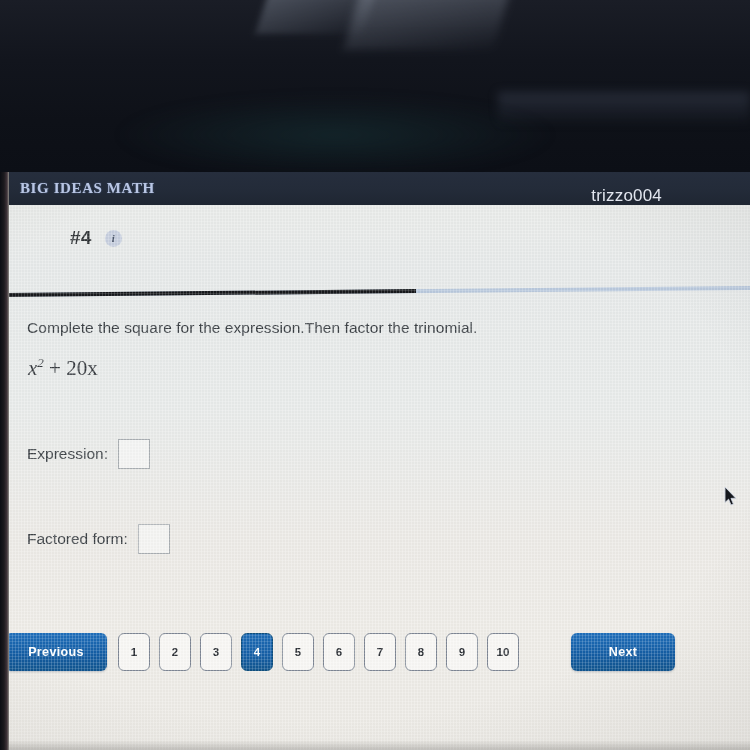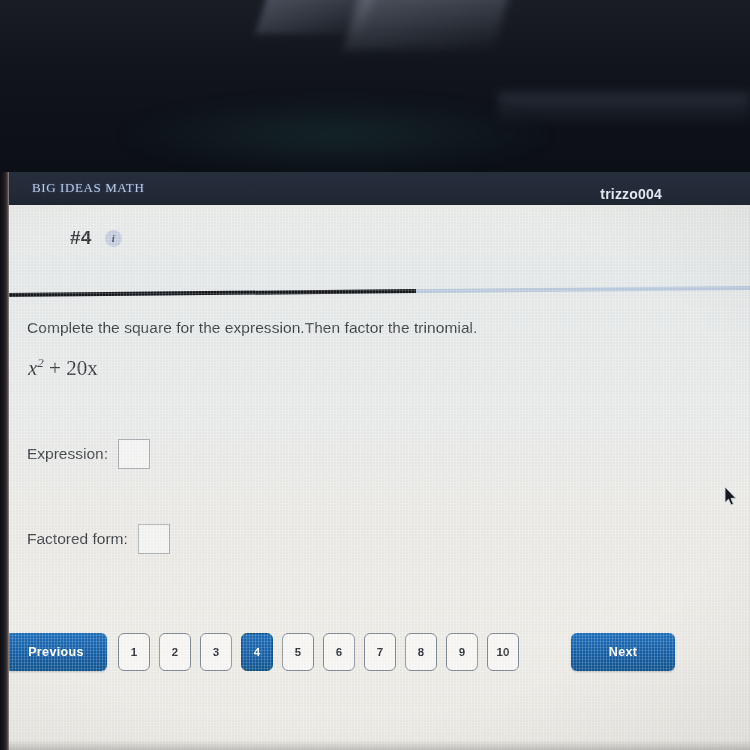--- a/index.html
+++ b/index.html
@@ -84,34 +84,34 @@
 
   
   .app-header {
     position: absolute;
     left: 0; top: 0;
     width: 750px; height: 33px;
     background: linear-gradient(180deg, #262e3d 0%, #232b39 55%, #1f2632 100%);
   }
   .brand-logo {
     position: absolute;
-    left: 32px; top: 8px;
+    left: 20px; top: 8px;
     font-family: "Liberation Serif", serif;
-    font-size: 13px;
-    font-weight: 400;
+    font-size: 15px;
+    font-weight: 700;
     letter-spacing: 0.6px;
     color: #b9c6e4;
     text-shadow: 0 0 2px rgba(120,150,210,0.45);
     white-space: nowrap;
   }
   .user-name {
     position: absolute;
     right: 88px; top: 14px;
-    font-size: 14px;
-    font-weight: 700;
+    font-size: 17px;
+    font-weight: 400;
     color: #e2e6ef;
     letter-spacing: 0.2px;
     white-space: nowrap;
   }
 
   
   .content-panel {
     position: absolute;
     left: 0; top: 33px;
     width: 750px; height: 545px;

